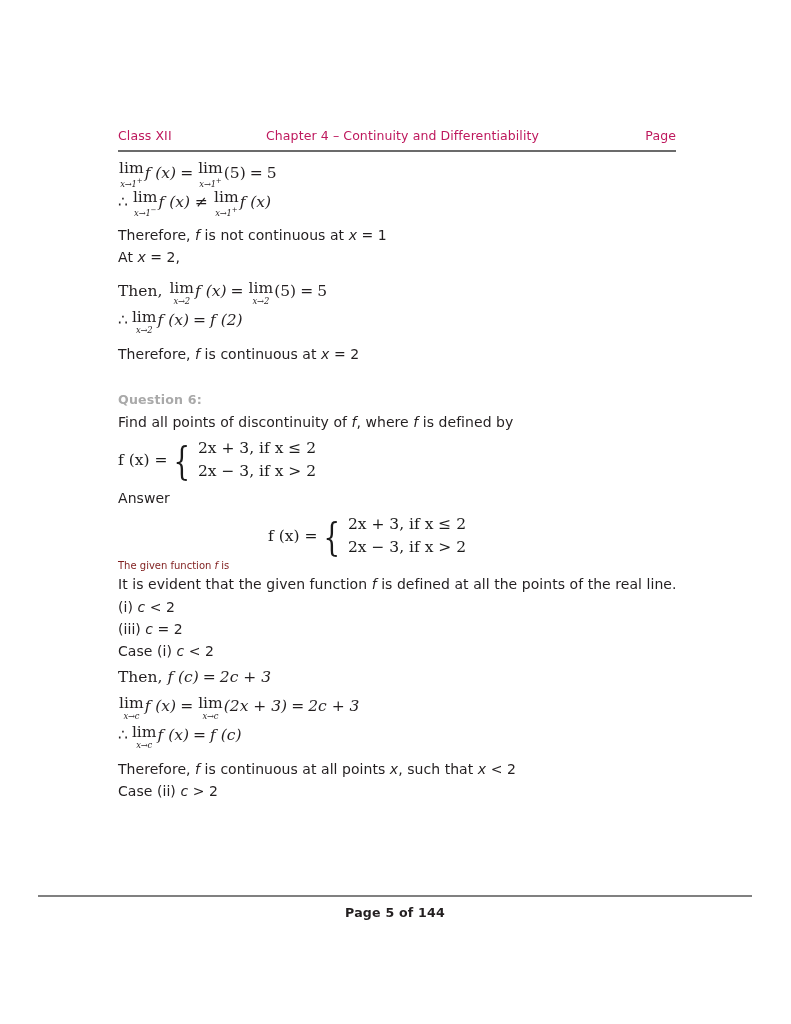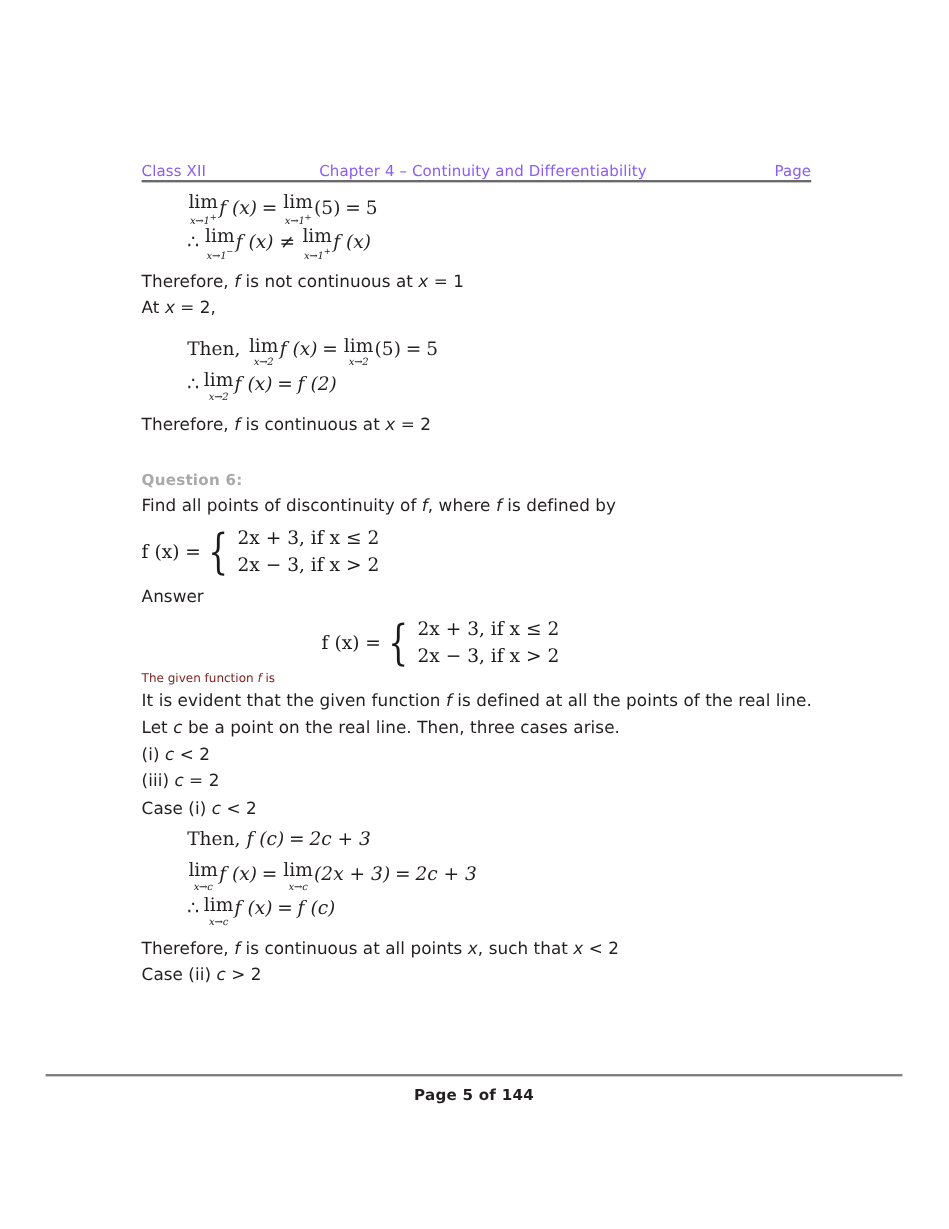--- a/index.html
+++ b/index.html
@@ -27,23 +27,23 @@
 
   
   .header {
     position: absolute;
     left: 118px;
     top: 128px;
     width: 558px;
     height: 22px;
     border-bottom: 2px solid #6b6b6b;
     display: flex;
-    align-items: flex-end;
+    align-items: flex-start;
     font-size: 12.5px;
-    color: #8b5cf6;
+    color: #be185d;
     letter-spacing: 0.1px;
   }
   .header .h-left   { width: 148px; text-align: left; }
   .header .h-center { flex: 1; text-align: left; }
   .header .h-right  { width: 72px; text-align: right; }
 
   
   .content {
     position: absolute;
     left: 118px;
@@ -84,21 +84,20 @@
     align-items: center;
   }
   .math .it { font-style: italic; }
   .math .up { font-style: normal; }
 
   .eqline {
     height: 29px;
     font-size: 15.5px;
     display: flex;
     align-items: center;
-    margin-left: 38px;
   }
 
   
   .lim {
     display: inline-flex;
     flex-direction: column;
     align-items: center;
     justify-content: center;
     vertical-align: middle;
     margin: 0 1px;
@@ -321,23 +320,20 @@
       </div>
       <div class="left-text">
         The given function <i>f</i> is
       </div>
     </div>
 
     <div class="line">
       It is evident that the given function <i>f</i> is defined at all the points of the real line.
     </div>
     <div class="line">
-      Let <i>c</i> be a point on the real line. Then, three cases arise.
-    </div>
-    <div class="line">
       (i) <i>c</i> &lt; 2
     </div>
     <div class="line">
       (iii) <i>c</i> = 2
     </div>
     <div class="line">
       Case (i) <i>c</i> &lt; 2
     </div>
 
     <div class="math eqline">

